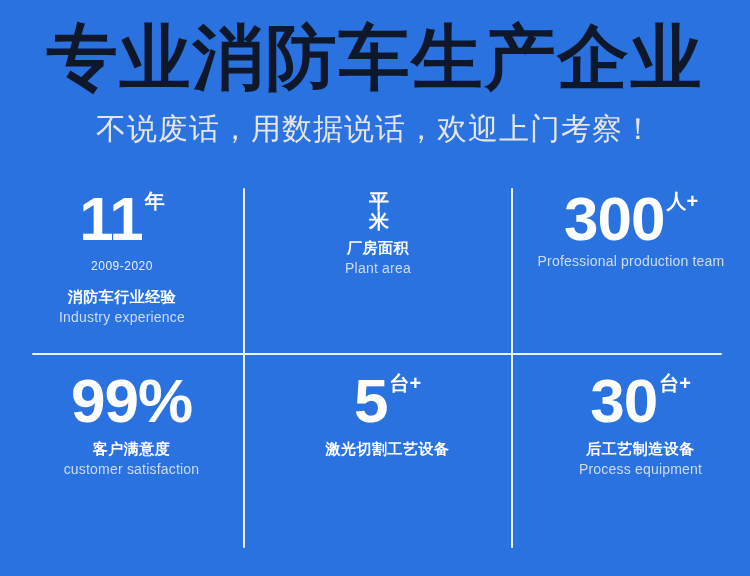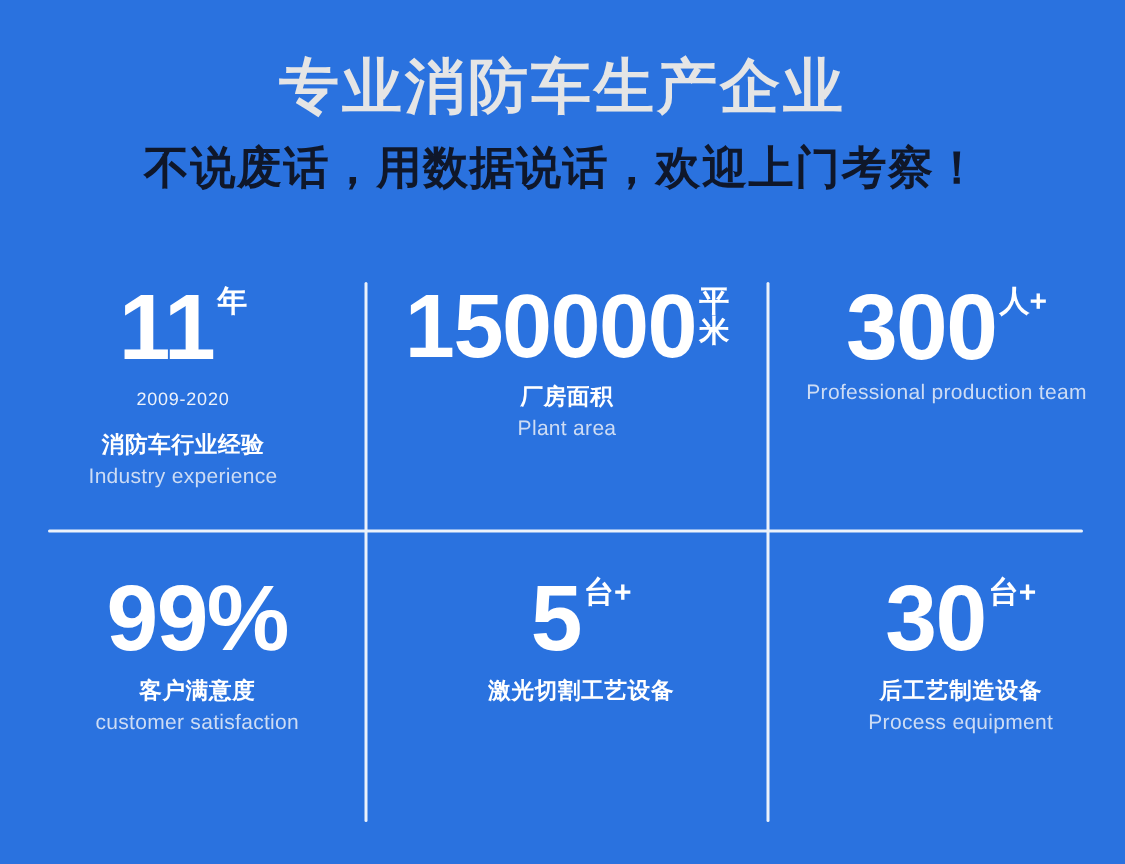--- a/index.html
+++ b/index.html
@@ -28,34 +28,34 @@
   .header {
     position: absolute;
     top: 0;
     left: 0;
     width: 750px;
     padding-top: 26px;
     text-align: center;
   }
 
   .headline {
-    font-size: 40px;
+    font-size: 71px;
     line-height: 64px;
     font-weight: 700;
-    color: #e5e5e5;
+    color: #0f172a;
     letter-spacing: 2px;
     white-space: nowrap;
   }
 
   .subheadline {
-    margin-top: 4px;
+    margin-top: 20px;
     font-size: 30px;
     line-height: 38px;
-    font-weight: 700;
-    color: #0f172a;
+    font-weight: 400;
+    color: #e5e5e5;
     letter-spacing: 1px;
     white-space: nowrap;
   }
 
   
   .grid {
     position: absolute;
     top: 172px;
     left: 0;
     width: 602px;
@@ -70,21 +70,21 @@
     position: relative;
     display: flex;
     flex-direction: column;
     align-items: center;
     justify-content: flex-start;
     padding-top: 16px;
     box-sizing: border-box;
   }
 
   .cell.r2 {
-    padding-top: 28px;
+    padding-top: 16px;
     margin-left: 19px;
   }
 
   
   .figure {
     display: flex;
     align-items: flex-start;
     justify-content: center;
     line-height: 1;
   }
@@ -197,21 +197,20 @@
           <span class="unit-row">年</span>
         </span>
       </div>
       <div class="date">2009-2020</div>
       <div class="label-cn">消防车行业经验</div>
       <div class="label-en">Industry experience</div>
     </div>
 
     <div class="cell cell-2">
       <div class="figure">
-        <span class="num">150000</span>
         <span class="unit stacked">
           <span class="unit-row">平</span>
           <span class="unit-row">米</span>
         </span>
       </div>
       <div class="label-cn">厂房面积</div>
       <div class="label-en">Plant area</div>
     </div>
 
     <div class="cell cell-3">

